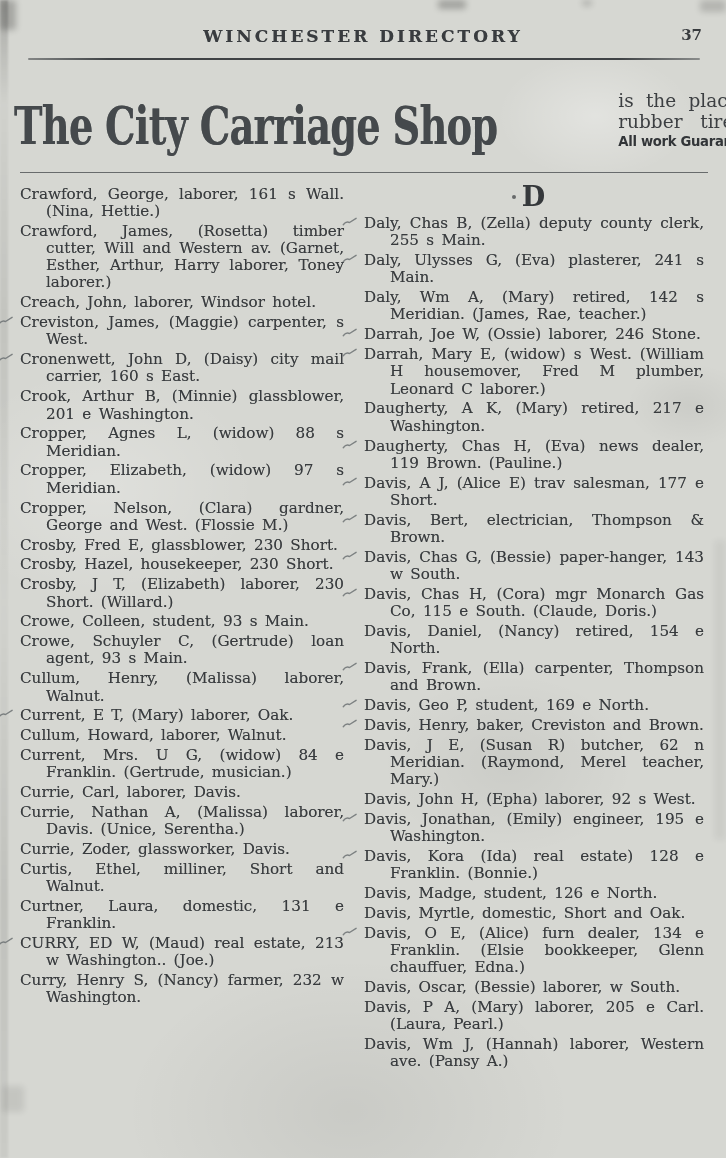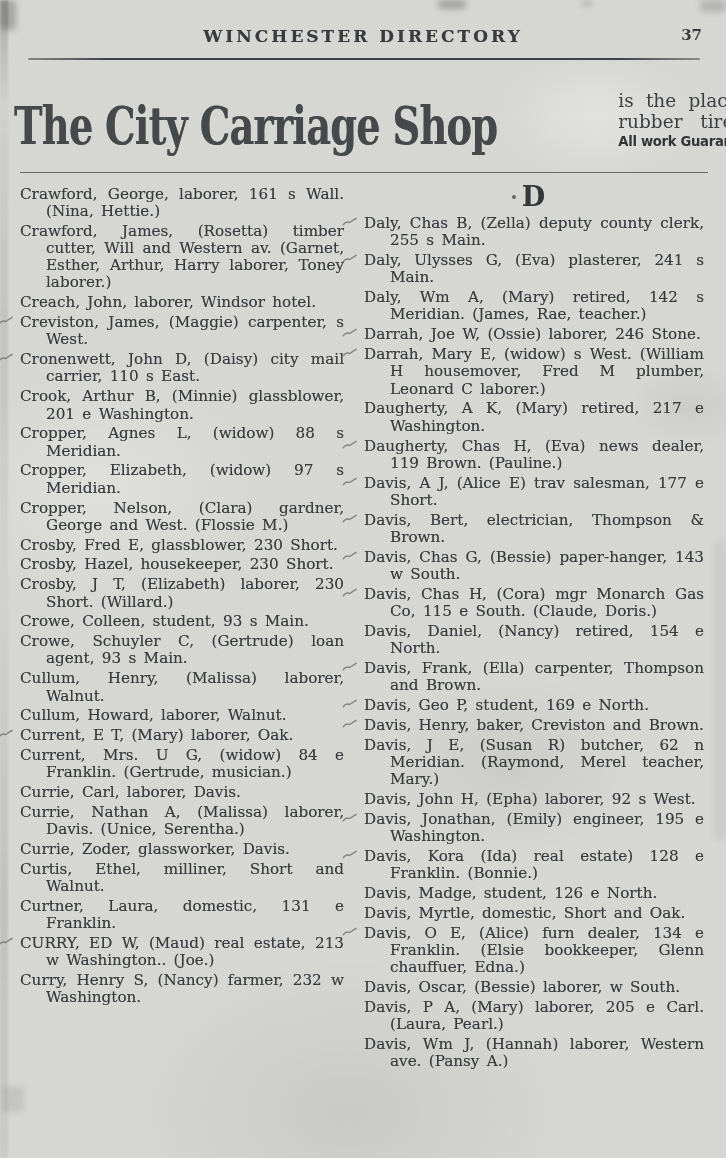--- a/index.html
+++ b/index.html
@@ -139,21 +139,21 @@
         <p class="entry">
       <svg class="pencil-mark" width="16" height="11" viewBox="0 0 16 11" aria-hidden="true">
         <path d="M1 7 Q4.5 3.5 7.5 5.5 L14.5 2" stroke="currentColor" fill="none" stroke-width="1.4" stroke-linecap="round"></path>
       </svg>
       <span>Creviston, James, (Maggie) carpenter, s West.</span>
     </p>
         <p class="entry">
       <svg class="pencil-mark" width="16" height="11" viewBox="0 0 16 11" aria-hidden="true">
         <path d="M1 7 Q4.5 3.5 7.5 5.5 L14.5 2" stroke="currentColor" fill="none" stroke-width="1.4" stroke-linecap="round"></path>
       </svg>
-      <span>Cronenwett, John D, (Daisy) city mail carrier, 110 s East.</span>
+      <span>Cronenwett, John D, (Daisy) city mail carrier, 160 s East.</span>
     </p>
         <p class="entry">
       
       <span>Crook, Arthur B, (Minnie) glassblower, 201 e Washington.</span>
     </p>
         <p class="entry">
       
       <span>Cropper, Agnes L, (widow) 88 s Meridian.</span>
     </p>
         <p class="entry">
@@ -182,28 +182,28 @@
     </p>
         <p class="entry">
       
       <span>Crowe, Schuyler C, (Gertrude) loan agent, 93 s Main.</span>
     </p>
         <p class="entry">
       
       <span>Cullum, Henry, (Malissa) laborer, Walnut.</span>
     </p>
         <p class="entry">
+      <svg class="pencil-mark" width="16" height="11" viewBox="0 0 16 11" aria-hidden="true">
+        <path d="M1 7 Q4.5 3.5 7.5 5.5 L14.5 2" stroke="currentColor" fill="none" stroke-width="1.4" stroke-linecap="round"></path>
+      </svg>
+      <span>Current, E T, (Mary) laborer, Oak.</span>
+    </p>
+        <p class="entry">
       
       <span>Cullum, Howard, laborer, Walnut.</span>
-    </p>
-        <p class="entry">
-      <svg class="pencil-mark" width="16" height="11" viewBox="0 0 16 11" aria-hidden="true">
-        <path d="M1 7 Q4.5 3.5 7.5 5.5 L14.5 2" stroke="currentColor" fill="none" stroke-width="1.4" stroke-linecap="round"></path>
-      </svg>
-      <span>Current, E T, (Mary) laborer, Oak.</span>
     </p>
         <p class="entry">
       
       <span>Current, Mrs. U G, (widow) 84 e Franklin. (Gertrude, musician.)</span>
     </p>
         <p class="entry">
       
       <span>Currie, Carl, laborer, Davis.</span>
     </p>
         <p class="entry">

